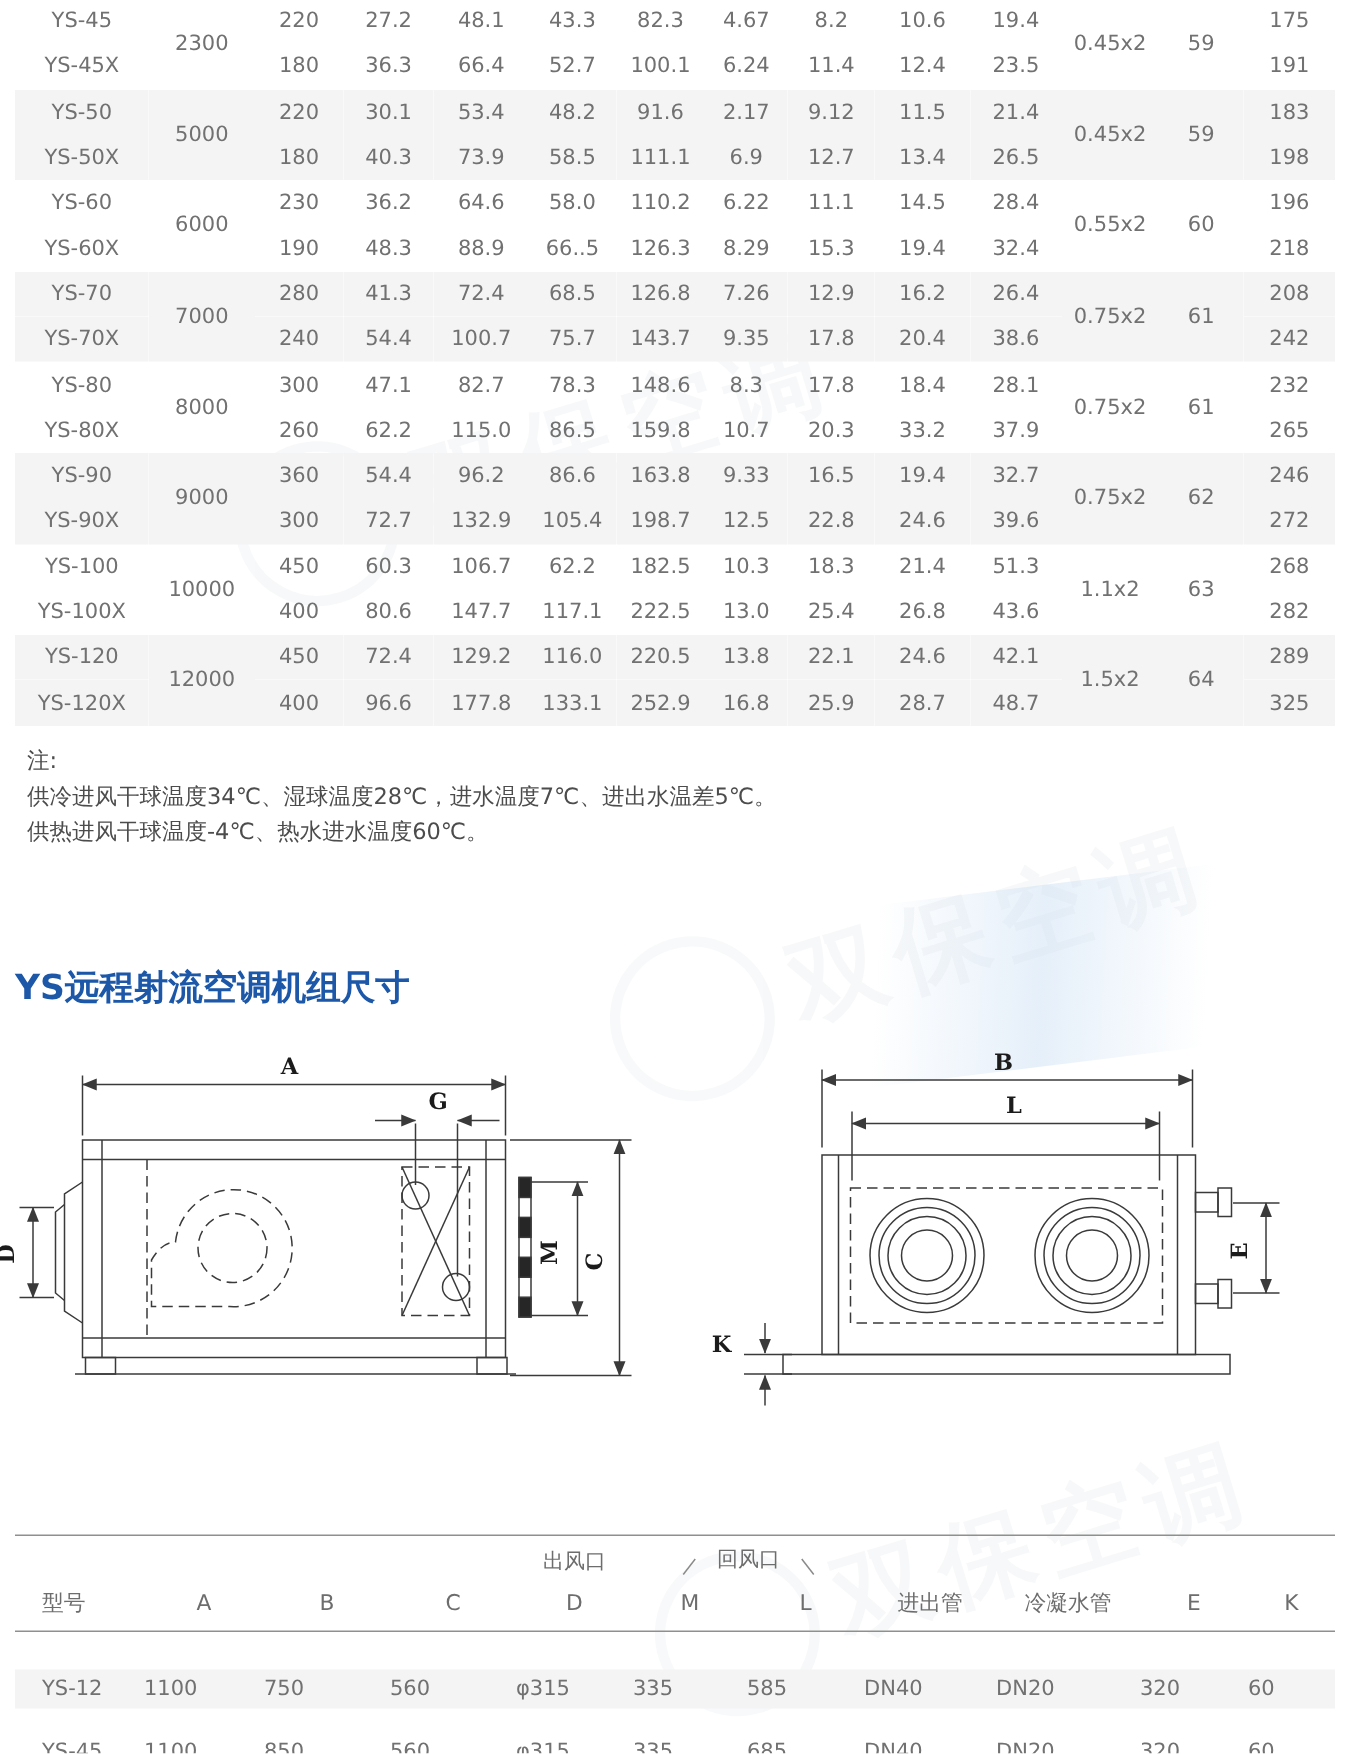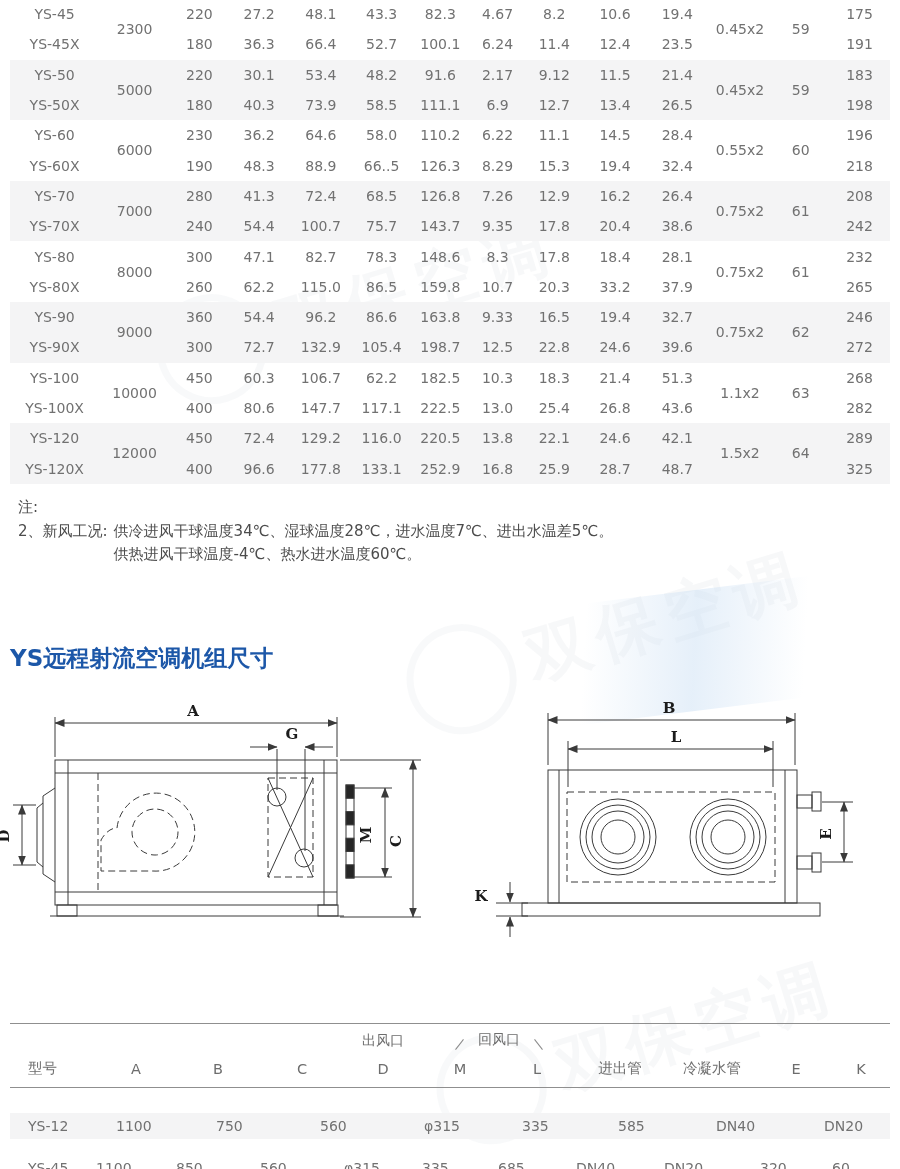--- a/index.html
+++ b/index.html
@@ -321,21 +321,20 @@
           <td>28.7</td>
           <td>48.7</td>
           <td>325</td>
         </tr>
       </tbody>
   </table>
 
   <div class="notes">
     <div>注:</div>
     <div class="note-item">
-      <span class="note-label">2、新风工况:</span>
       <span>
         <div>供冷进风干球温度34℃、湿球温度28℃，进水温度7℃、进出水温差5℃。</div>
         <div>供热进风干球温度-4℃、热水进水温度60℃。</div>
       </span>
     </div>
   </div>
 
   <div class="section-title">YS远程射流空调机组尺寸</div>
 
   <svg class="diag" style="left:0;top:685px" width="460" height="255" viewBox="0 0 460 255">
@@ -469,21 +468,21 @@
         <span class="slash r"></span>
       </div>
       <div class="h main" style="grid-column:6">M</div>
       <div class="h main" style="grid-column:7">L</div>
       <div class="h main" style="grid-column:8">进出管</div>
       <div class="h main" style="grid-column:9">冷凝水管</div>
       <div class="h main" style="grid-column:10">E</div>
       <div class="h main" style="grid-column:11">K</div>
     </div>
     <div class="dim-rows">
-        <div class="dim-row dim-grid stripe" style="top: 90px; gap: 20px;">
+        <div class="dim-row dim-grid stripe" style="top: 90px;">
           <div class="c model">YS-12</div>
           <div class="c">1100</div>
           <div class="c">750</div>
           <div class="c">560</div>
           <div class="c">φ315</div>
           <div class="c">335</div>
           <div class="c">585</div>
           <div class="c">DN40</div>
           <div class="c">DN20</div>
           <div class="c">320</div>

